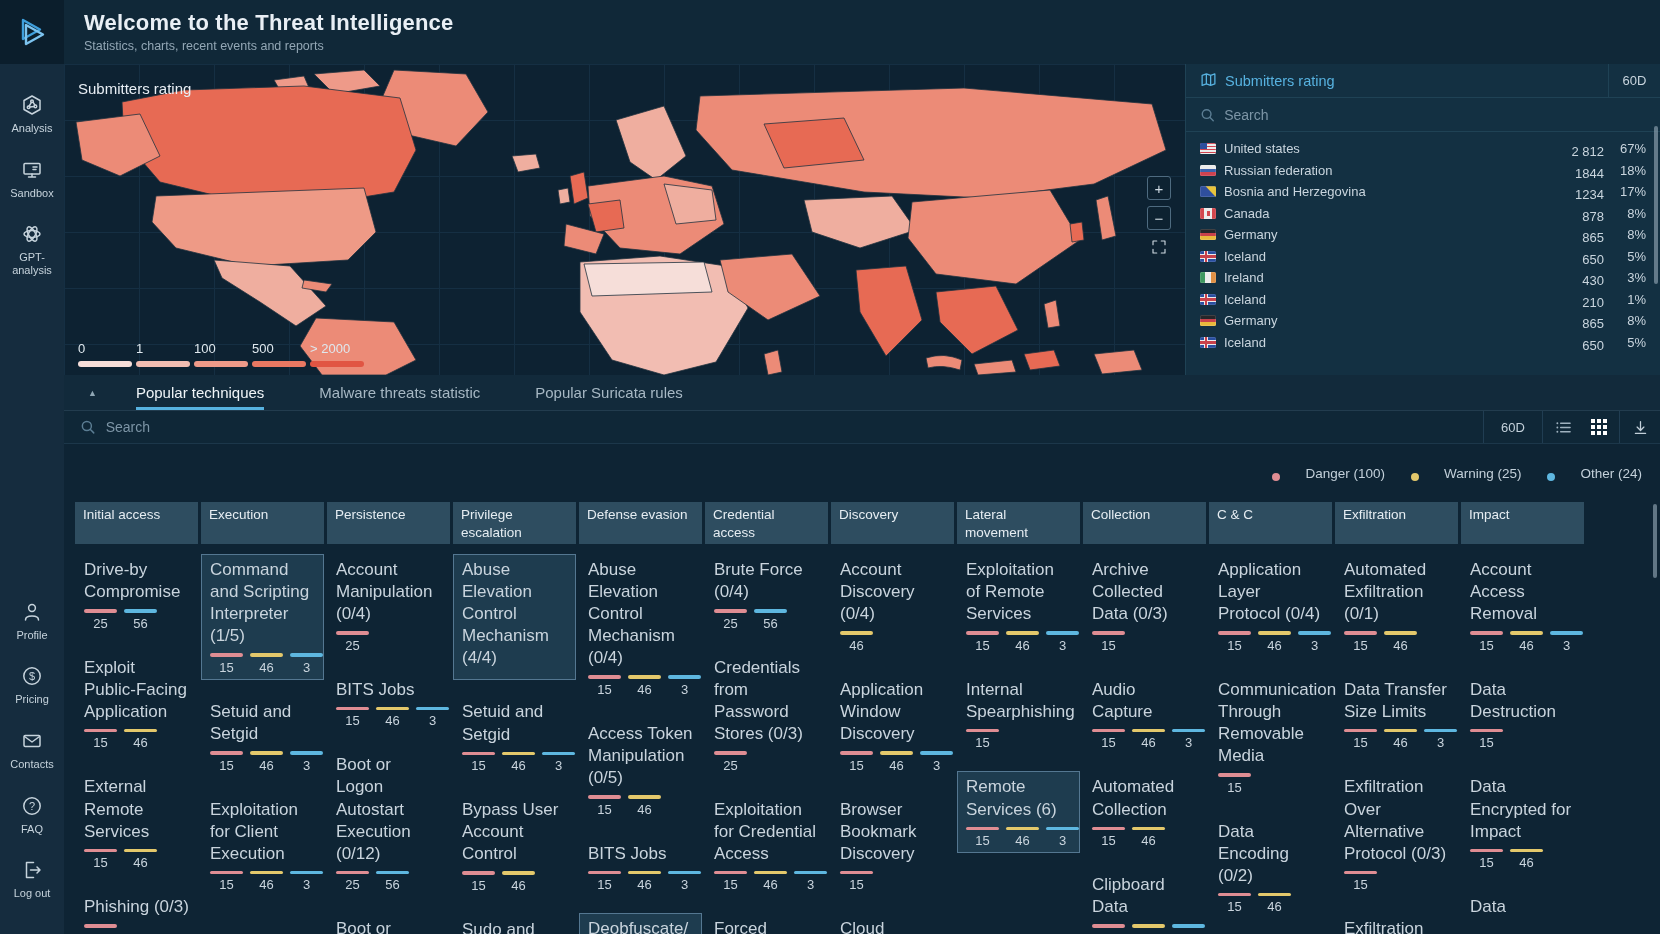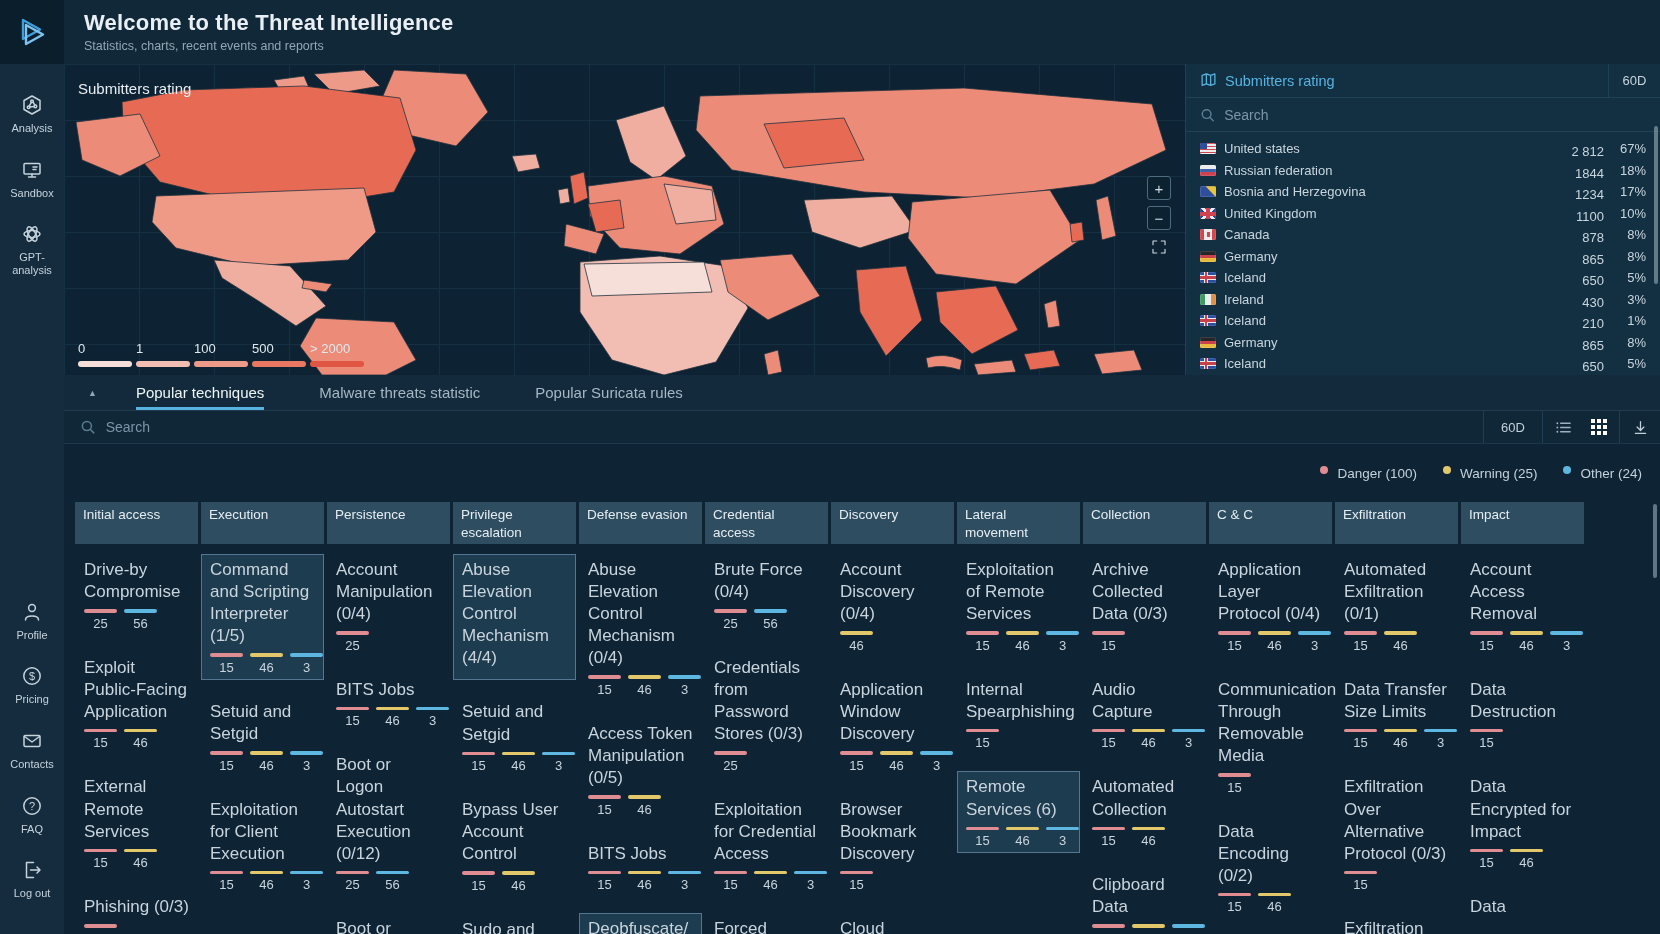--- a/index.html
+++ b/index.html
@@ -93,21 +93,21 @@
   .tb-search { flex:1; display:flex; align-items:center; gap:10px; padding:0 16px; }
   .tb-group { border-left:1px solid #203d52; display:flex; align-items:center; justify-content:center; gap:18px; color:#c3d0da; }
   .tb-range { width:59px; font-size:13px; cursor:pointer; }
   .tb-views { width:77px; }
   .tb-dl { width:41px; cursor:pointer; }
   .tb-ic { width:18px; height:18px; display:flex; align-items:center; justify-content:center; cursor:pointer; color:#9fb2bf; }
   .tb-ic.active { color:#ffffff; }
 
   
   .legendrow { height:58px; display:flex; align-items:center; justify-content:flex-end; gap:26px; padding-right:18px; background:#0e2434; flex:none; }
-  .lg-item { display:flex; align-items:flex-start; gap:9px; font-size:13.5px; color:#c3d0da; cursor:pointer; }
+  .lg-item { display:flex; align-items:flex-end; gap:25px; font-size:13.5px; color:#c3d0da; cursor:pointer; }
   .lg-dot { width:8px; height:8px; border-radius:50%; }
 
   
   .matrix-wrap { flex:1; position:relative; background:#0e2434; overflow:hidden; }
   .matrix { display:flex; gap:3px; padding:0 0 0 11px; }
   .m-col { width:123px; flex:none; }
   .m-head { background:#2e4d60; color:#e6edf2; font-size:13.5px; line-height:1.3; padding:4px 8px; height:42px; overflow:hidden; margin-bottom:10px; }
   .m-cell { padding:4px 8px; margin-bottom:16px; border:1px solid transparent; cursor:pointer; }
   .m-cell.hl { background:#1e3c4f; border-color:#55799141; border:1px solid #547791; }
   .m-name { font-size:17px; line-height:1.3; color:#c9d4dd; margin-bottom:6px; }
@@ -323,26 +323,20 @@
               <span class="c-val">1844</span>
               <span class="c-pct">18%</span>
             </div>
             <div class="c-row">
               <span class="flag ba"></span>
               <span class="c-name">Bosnia and Herzegovina</span>
               <span class="c-val">1234</span>
               <span class="c-pct">17%</span>
             </div>
             <div class="c-row">
-              <span class="flag gb"></span>
-              <span class="c-name">United Kingdom</span>
-              <span class="c-val">1100</span>
-              <span class="c-pct">10%</span>
-            </div>
-            <div class="c-row">
               <span class="flag ca"></span>
               <span class="c-name">Canada</span>
               <span class="c-val">878</span>
               <span class="c-pct">8%</span>
             </div>
             <div class="c-row">
               <span class="flag de"></span>
               <span class="c-name">Germany</span>
               <span class="c-val">865</span>
               <span class="c-pct">8%</span>

